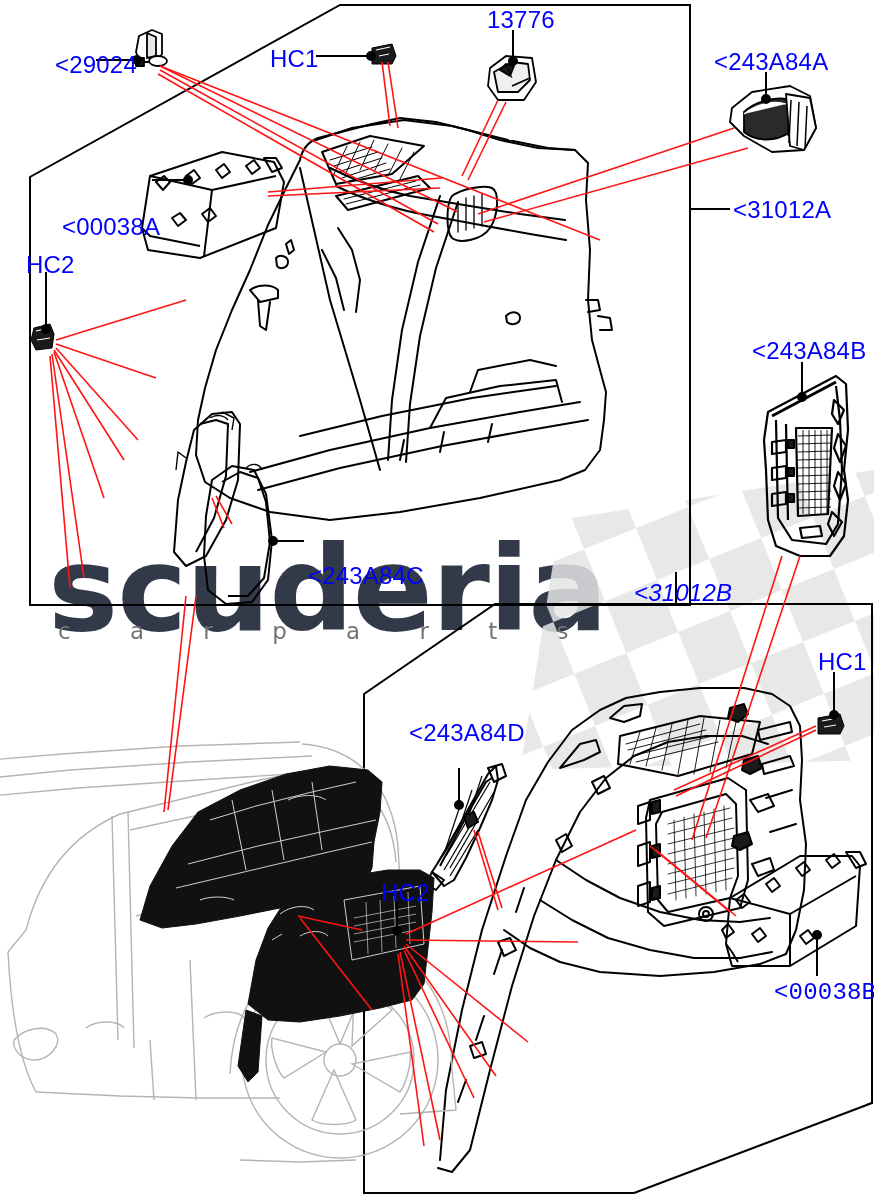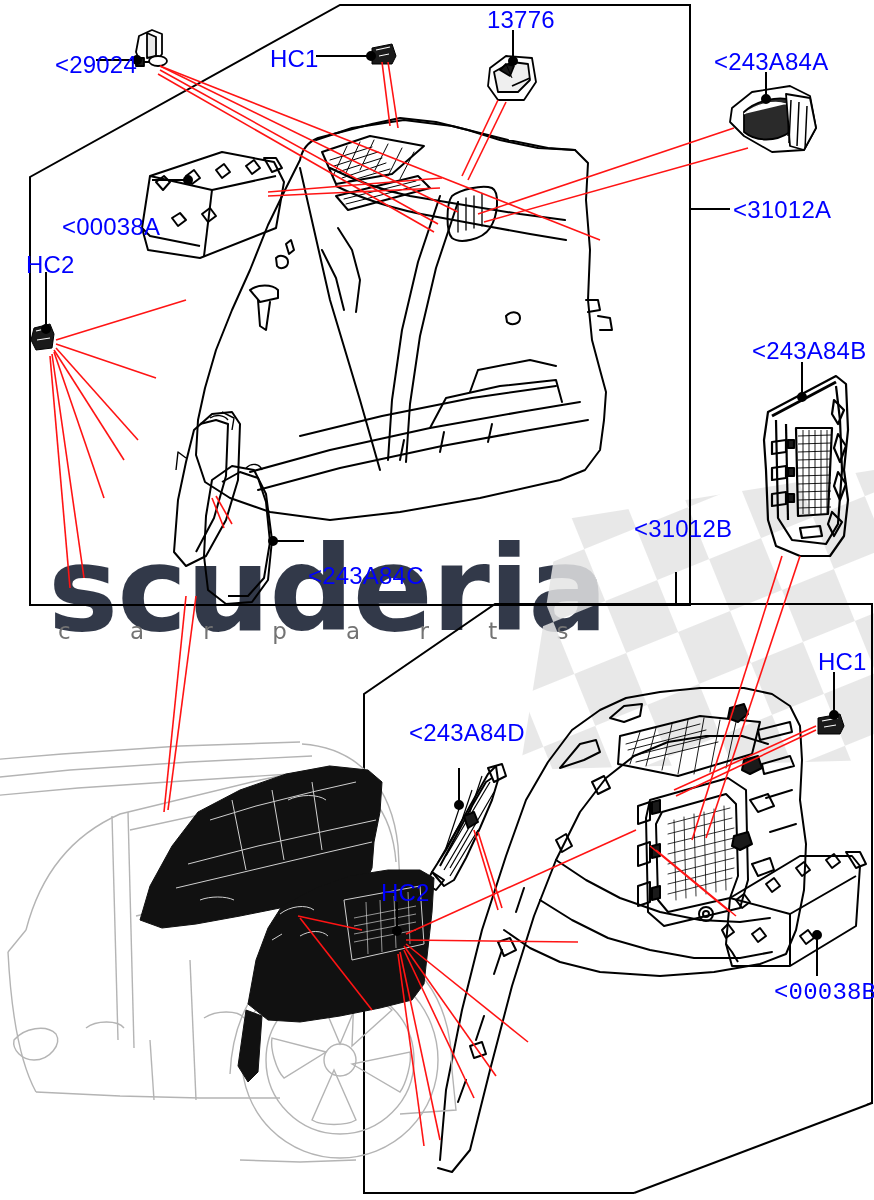--- a/index.html
+++ b/index.html
@@ -486,19 +486,19 @@
 
   <div class="lbl" style="left:24px;  top:53px;margin-left:31px;">&lt;29024</div>
   <div class="lbl" style="left:270px; top:47px;">HC1</div>
   <div class="lbl" style="left:487px; top:8px;">13776</div>
   <div class="lbl" style="left:714px; top:50px;">&lt;243A84A</div>
   <div class="lbl" style="left:62px;  top:172px;margin-top:43px;">&lt;00038A</div>
   <div class="lbl" style="left:733px; top:198px;">&lt;31012A</div>
   <div class="lbl" style="left:26px;  top:253px;">HC2</div>
   <div class="lbl" style="left:752px; top:339px;">&lt;243A84B</div>
   <div class="lbl" style="left:308px; top:564px;text-align:right;">&lt;243A84C</div>
-  <div class="lbl" style="left:634px; top:517px;">&lt;31012B</div>
+  <div class="lbl" style="left:634px; top:581px;font-style:italic;">&lt;31012B</div>
   <div class="lbl" style="left:818px; top:650px;">HC1</div>
   <div class="lbl" style="left:409px; top:721px;">&lt;243A84D</div>
   <div class="lbl" style="left:381px; top:881px;">HC2</div>
   <div class="lbl" style="left:774px; top:981px;font-family:Liberation Mono, monospace;">&lt;00038B</div>
 
 </div>
 
 </body></html>

